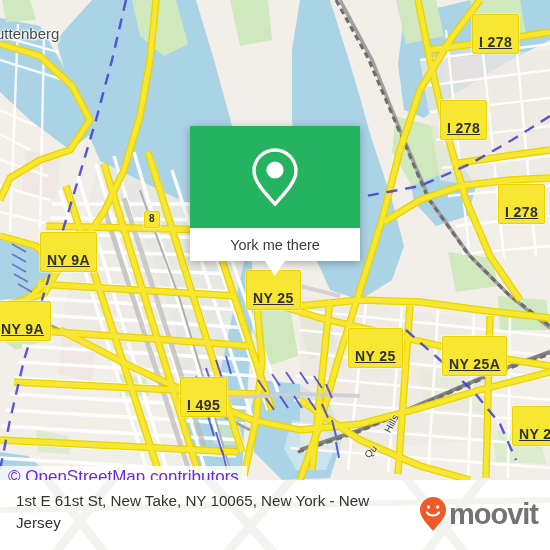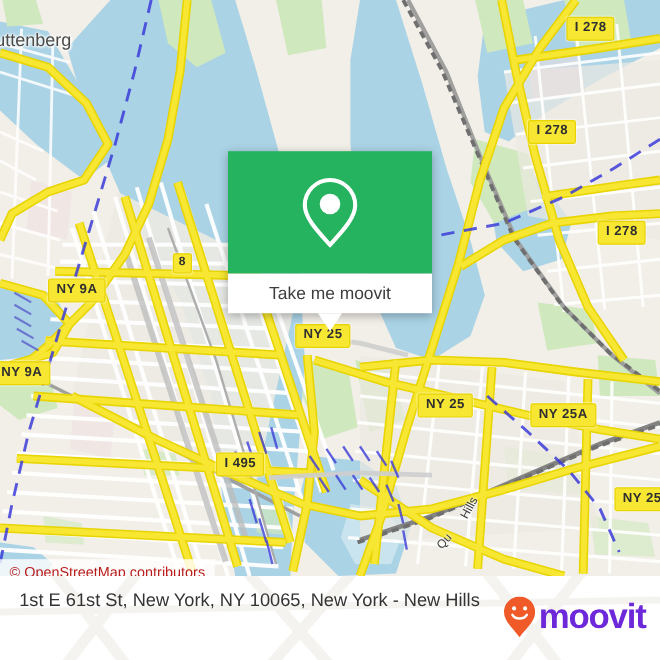--- a/index.html
+++ b/index.html
@@ -11,21 +11,21 @@
   #map{position:absolute;left:0;top:0;width:550px;height:480px;overflow:hidden;
        background:#f2efe9;}
   #mapsvg{position:absolute;left:0;top:0;}
 
   
   .shield{position:absolute;background:#f7e733;border:1.6px solid #e8d400;
           border-radius:2px;color:#2f2f2f;font-weight:bold;
           font-family:"Liberation Sans",sans-serif;
           letter-spacing:.4px;line-height:1;white-space:nowrap;
           box-shadow:0 0 0 1px rgba(255,255,255,.35);}
-  .shield.big{font-size:11px;padding:3px 6px 4px;}
+  .shield.big{font-size:14px;padding:20px 6px 4px;text-decoration:underline;}
   .shield.sm{font-size:10px;padding:2px 4px 3px;}
 
   
   .place-label{position:absolute;color:#4a4a48;font-size:15px;
      font-family:"Liberation Sans",sans-serif;
      text-shadow:0 0 3px #fff,0 0 3px #fff,0 0 2px #fff,1px 1px 2px #fff;
      white-space:nowrap;}
   .rot-label{position:absolute;color:#3a3a38;font-size:10px;
      font-family:"Liberation Sans",sans-serif;white-space:nowrap;
      text-shadow:0 0 2px #fff,0 0 2px #fff;}
@@ -40,33 +40,33 @@
   #popup-foot span{font-size:14.5px;color:#3d3d3d;
               font-family:"Liberation Sans",sans-serif;}
   #popup-tail{position:absolute;left:50%;top:261px;margin-left:-10px;
               width:0;height:0;border-left:10px solid transparent;
               border-right:10px solid transparent;border-top:15px solid #fff;}
 
   
   #attrib{position:absolute;left:0;top:466px;height:22px;
           background:rgba(255,255,255,.80);display:flex;align-items:center;
           padding:0 8px;box-sizing:border-box;}
-  #attrib span{font-size:12px;color:#b91c1c;
+  #attrib span{font-size:17px;color:#6d28d9;
           font-family:"Liberation Sans",sans-serif;}
 
   
   #footer{position:absolute;left:0;top:480px;width:550px;height:70px;
           background:#fff;overflow:hidden;}
   #footer-wm{position:absolute;left:0;top:0;width:550px;height:70px;opacity:.5;}
   #addr{position:absolute;left:16px;top:10px;width:390px;
         font-size:15.2px;line-height:22px;color:#333;
         font-family:"Liberation Sans",sans-serif;}
   #brand{position:absolute;right:12px;top:17px;display:flex;
          align-items:center;gap:3px;}
-  #brand-text{font-size:29px;font-weight:bold;color:#6d28d9;letter-spacing:-1px;
+  #brand-text{font-size:29px;font-weight:bold;color:#737373;letter-spacing:-1px;
          font-family:"Liberation Sans",sans-serif;line-height:29px;}
 </style>
 </head>
 <body>
 
 <div id="app">
 
   <div id="map">
     <svg id="mapsvg" width="550" height="480" viewBox="0 0 550 480">
       <defs>
@@ -337,21 +337,21 @@
 
     <div id="popup">
       <div id="popup-head">
         <svg width="52" height="62" viewBox="0 0 52 62">
           <path d="M26 4 C14.4 4 5 13.4 5 25 C5 36 17 48 26 58
                    C35 48 47 36 47 25 C47 13.4 37.6 4 26 4 Z" fill="none" stroke="#ffffff" stroke-width="3.4"></path>
           <circle cx="26" cy="24" r="8.6" fill="#ffffff"></circle>
         </svg>
       </div>
       <div id="popup-foot">
-        <span>Take me moovit</span>
+        <span>York me there</span>
       </div>
     </div>
     <div id="popup-tail"></div>
 
     <div id="attrib">
       <span>© OpenStreetMap contributors</span>
     </div>
   </div>
 
   <div id="footer">
@@ -360,21 +360,21 @@
         <path d="M 40 -10 L 110 80"></path>
           <path d="M 120 -10 L 50 80"></path>
         <path d="M 200 -10 L 280 80"></path>
           <path d="M 300 -10 L 220 80"></path>
         <path d="M 400 -10 L 470 80"></path>
           <path d="M 490 -10 L 420 80"></path>
         <path d="M 0 30 L 550 20" stroke-width="6"></path>
       </g>
     </svg>
 
-    <div id="addr">1st E 61st St, New York, NY 10065, New York - New Hills</div>
+    <div id="addr">1st E 61st St, New Take, NY 10065, New York - New Jersey</div>
 
     <div id="brand">
       <svg width="26" height="34" viewBox="0 0 26 34">
         <path d="M13 0 C5.8 0 0 5.8 0 13 C0 21 8 27 13 34
                  C18 27 26 21 26 13 C26 5.8 20.2 0 13 0 Z" fill="#f05a28"></path>
         <circle cx="8.4" cy="10" r="1.7" fill="#fff"></circle>
         <circle cx="17.6" cy="10" r="1.7" fill="#fff"></circle>
         <path d="M 7 15.4 C 9.2 19.4 16.8 19.4 19 15.4" stroke="#fff" stroke-width="2" fill="none" stroke-linecap="round"></path>
       </svg>
       <span id="brand-text">moovit</span>

